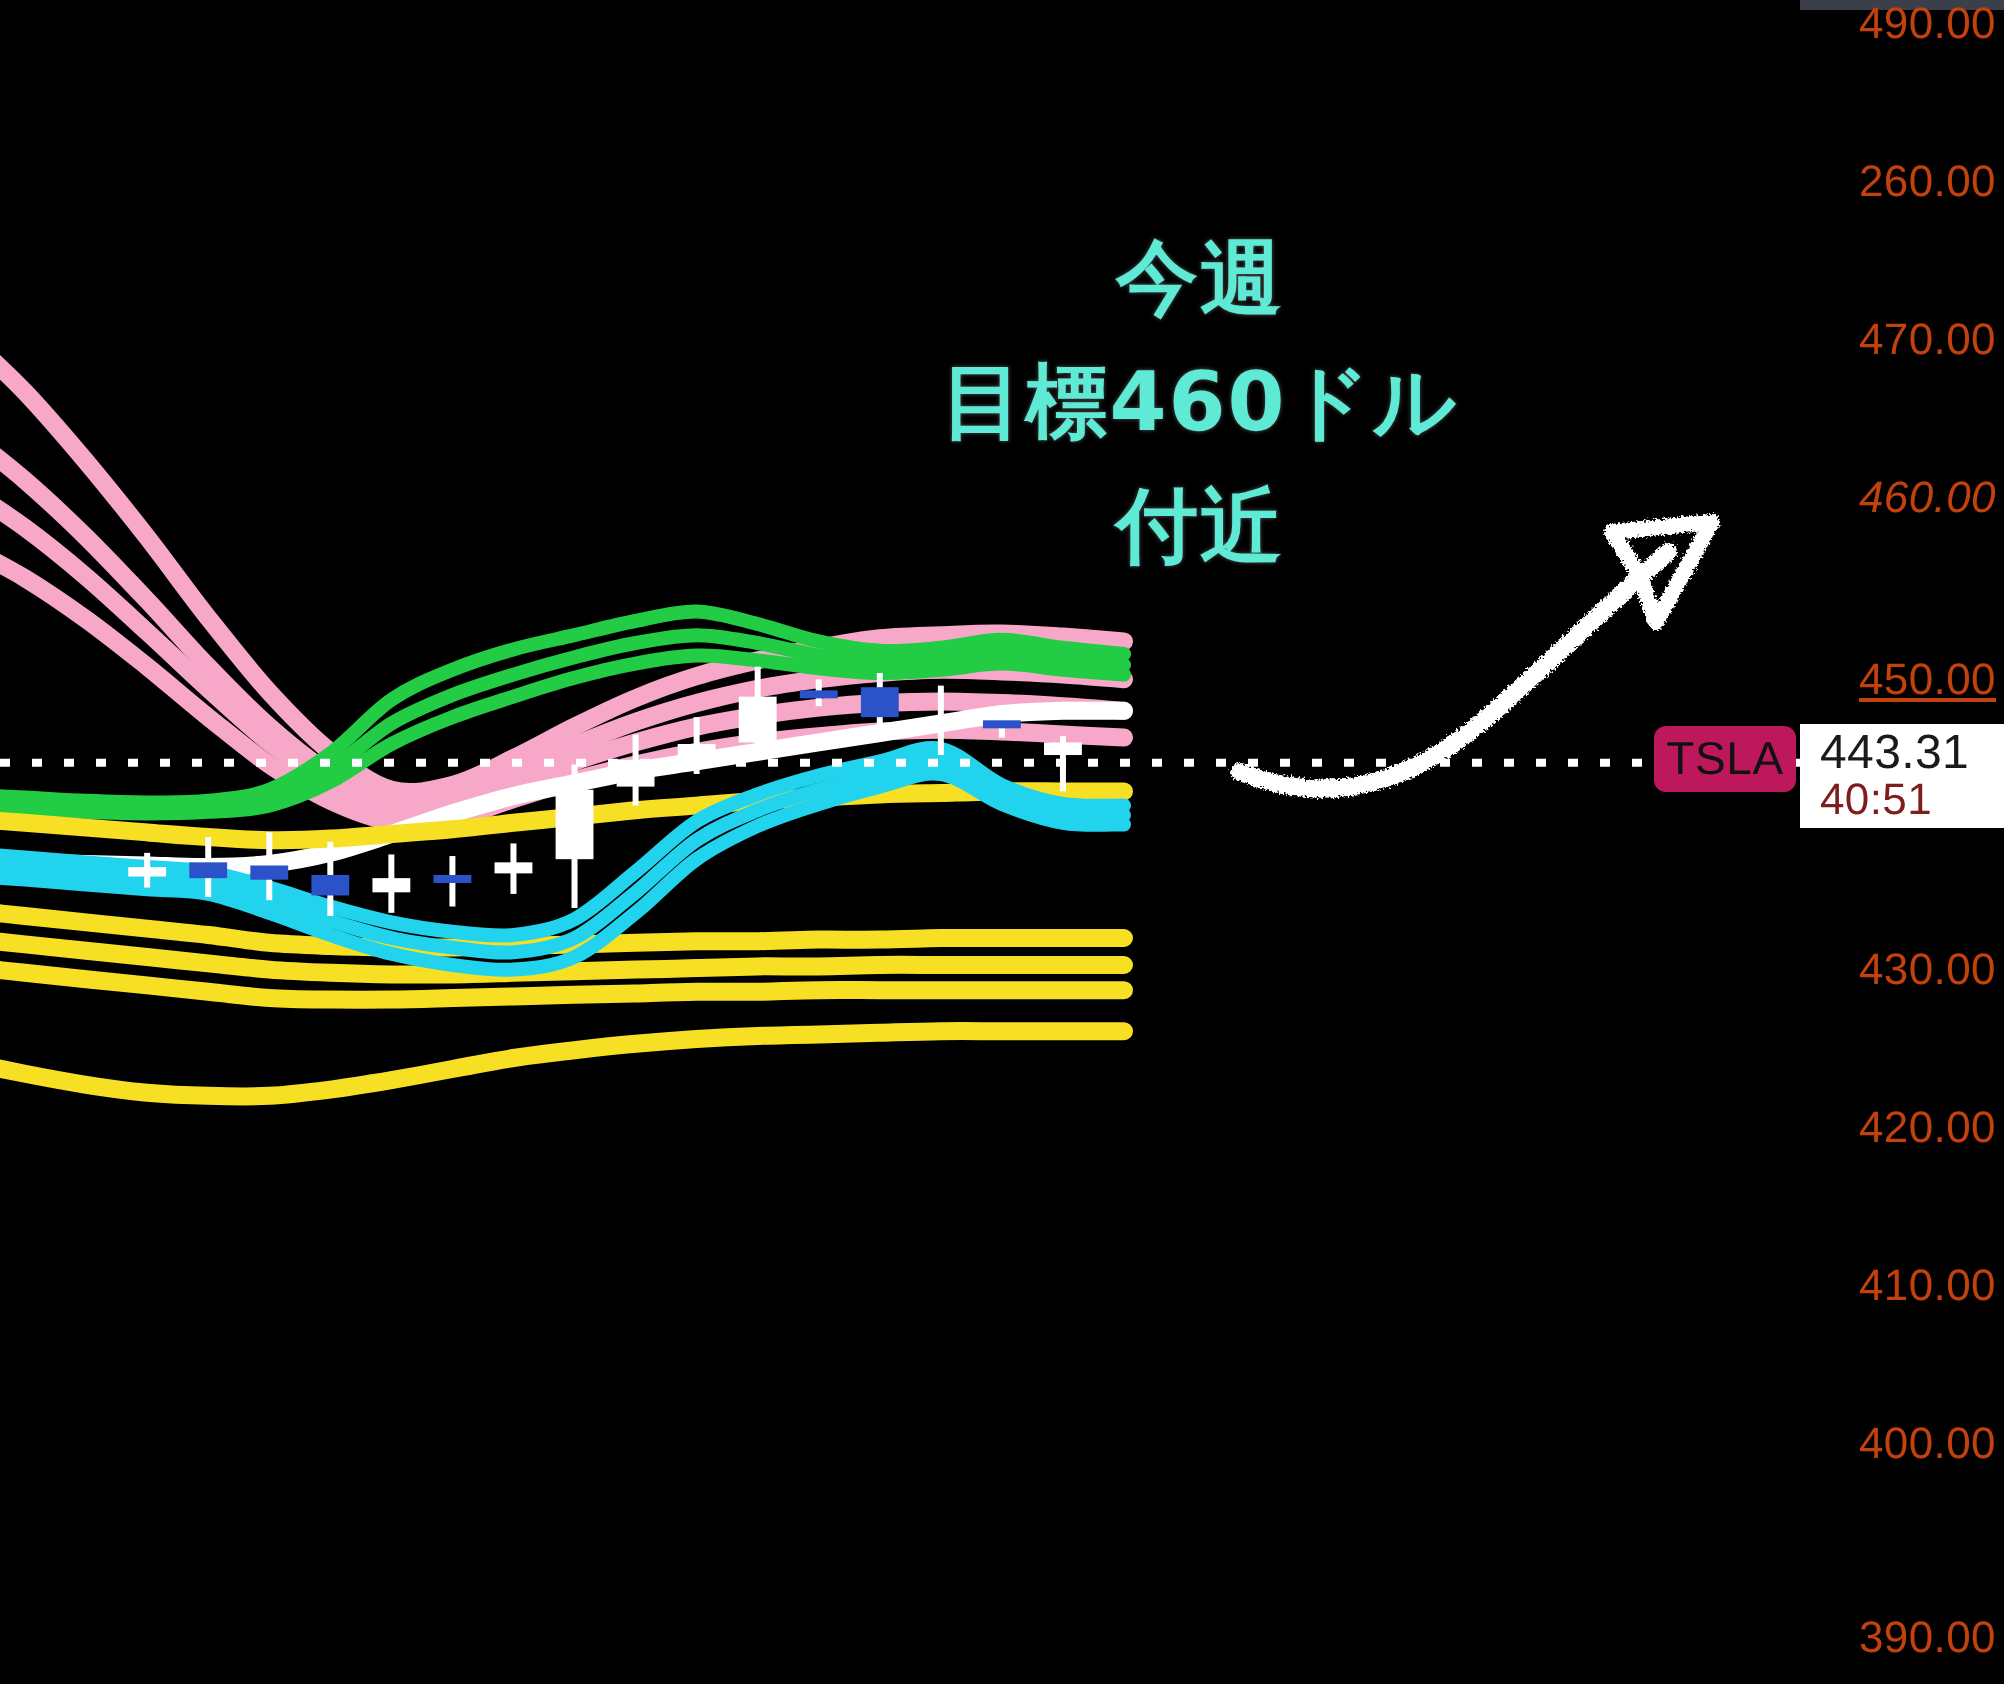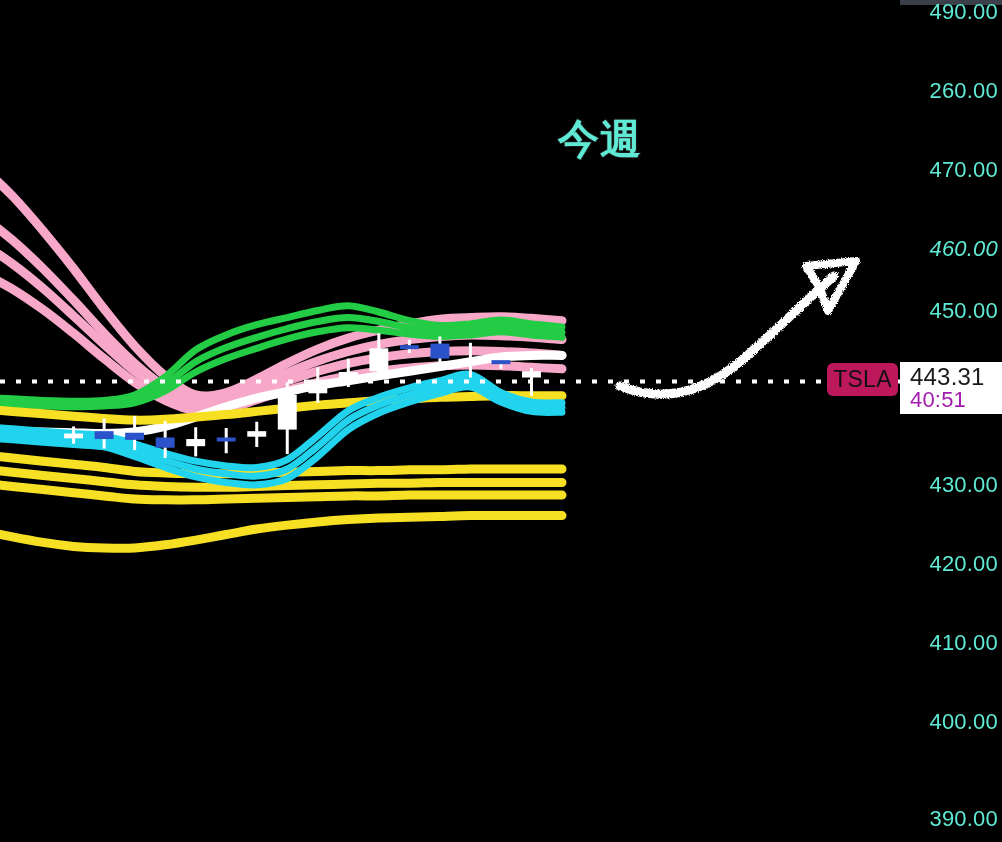--- a/index.html
+++ b/index.html
@@ -20,39 +20,39 @@
     position:absolute;left:900px;top:0;width:102px;height:842px;
     background:#000;
   }
   #scale-top-bar{
     position:absolute;left:0;top:0;width:102px;height:5px;
     background:#3a3f4a;
   }
   .scale-tick{
     position:absolute;right:4px;
     font-size:22px;line-height:22px;
-    color:#5eead4;
+    color:#c2410c;
     letter-spacing:0.2px;
     white-space:nowrap;
     text-align:right;
   }
 
   
   #price-tag{
     position:absolute;left:900px;top:362px;width:102px;height:52px;
     background:#ffffff;
   }
   #price-tag .pt-price{
     position:absolute;left:10px;top:2px;
     font-size:24px;line-height:26px;color:#1a1a1a;
     letter-spacing:0.2px;white-space:nowrap;
   }
   #price-tag .pt-timer{
     position:absolute;left:10px;top:26px;
-    font-size:22px;line-height:24px;color:#a21caf;
+    font-size:22px;line-height:24px;color:#7f1d1d;
     letter-spacing:0.2px;white-space:nowrap;
   }
 
   
   #tsla-badge{
     position:absolute;left:827px;top:363px;width:71px;height:33px;
     background:#be185d;border-radius:6px;
     display:flex;align-items:center;justify-content:center;
   }
   #tsla-badge span{
@@ -147,34 +147,36 @@
       </filter>
     </defs>
     <g filter="url(#chalk)">
       <path d="M620,386 C660,402 700,396 742,360 C776,331 806,300 834,276" stroke="#ffffff" stroke-width="9" fill="none" stroke-linecap="round"></path>
       <path d="M806,266 L856,261 L828,311 L820,288 Z" stroke="#ffffff" stroke-width="8" fill="none" stroke-linejoin="round"></path>
     </g>
   </svg>
 
   <div id="annotation">
     <div>今週</div>
+    <div>目標460ドル</div>
+    <div>付近</div>
   </div>
 
   <div id="tsla-badge">
     <span>TSLA</span>
   </div>
 
   <div id="price-scale">
     <div id="scale-top-bar"></div>
     <div id="scale-ticks">
         <div class="scale-tick" style="top: 1px;">490.00</div>
         <div class="scale-tick" style="top: 79.9px;">260.00</div>
         <div class="scale-tick" style="top: 158.8px;">470.00</div>
         <div class="scale-tick" style="top: 237.7px; font-style: italic;">460.00</div>
-        <div class="scale-tick" style="top: 300px;">450.00</div>
+        <div class="scale-tick" style="top: 329px; text-decoration: underline;">450.00</div>
         <div class="scale-tick" style="top: 474.4px;">430.00</div>
         <div class="scale-tick" style="top: 553px;">420.00</div>
         <div class="scale-tick" style="top: 632.2px;">410.00</div>
         <div class="scale-tick" style="top: 711.1px;">400.00</div>
         <div class="scale-tick" style="top: 808px;">390.00</div>
       </div>
   </div>
 
   <div id="price-tag">
     <div class="pt-price">443.31</div>

